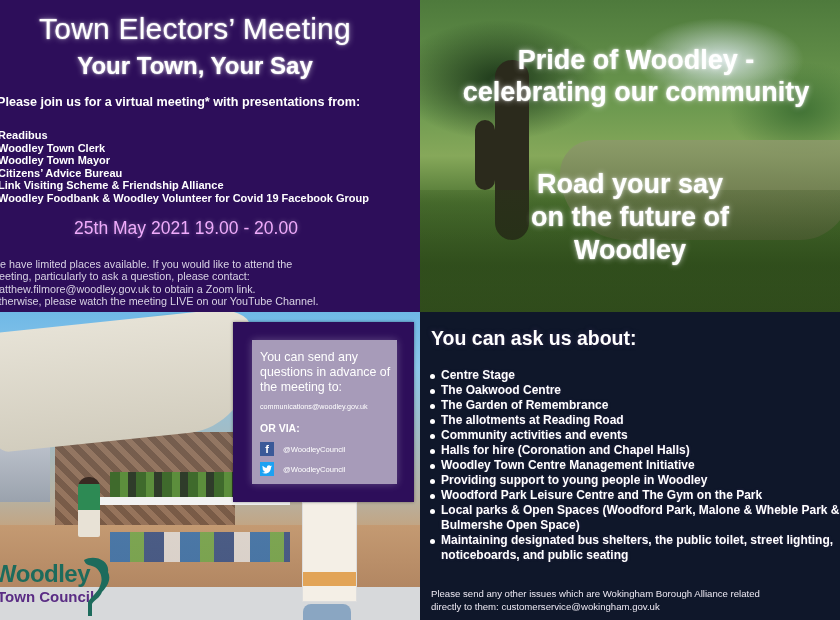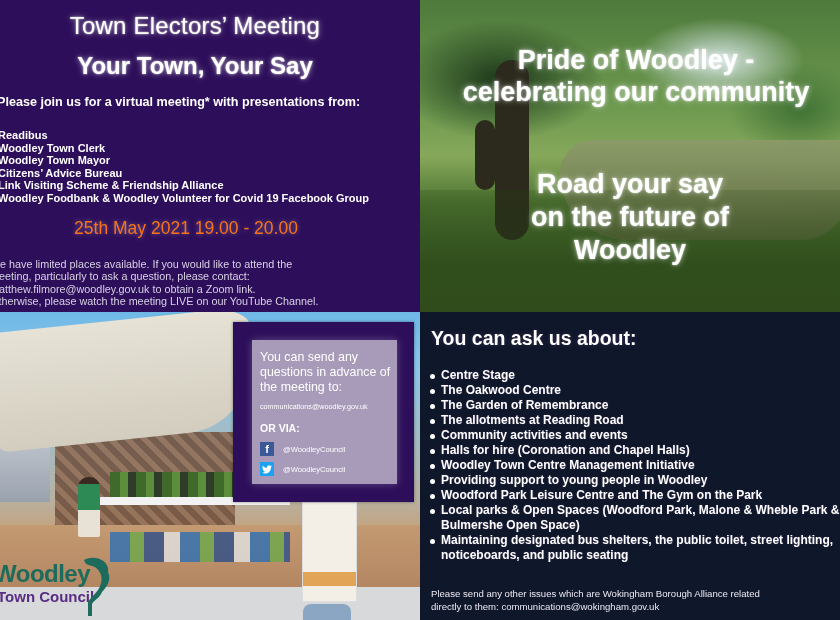--- a/index.html
+++ b/index.html
@@ -6,36 +6,36 @@
   html, body { width: 840px; height: 620px; overflow: hidden; background: #2c0f5c; }
   body { position: relative; font-family: "Liberation Sans", "DejaVu Sans", sans-serif; }
 
   
   .tl {
     position: absolute; left: 0; top: 0; width: 420px; height: 312px;
     background: #2d0e5a; color: #fff; overflow: hidden;
   }
   .tl .title {
     position: absolute; left: 0; width: 390px; top: 12px; text-align: center;
-    font-size: 24px; font-weight: normal; letter-spacing: 0.2px;
+    font-size: 30px; font-weight: normal; letter-spacing: 0.2px;
     text-shadow: 0 0 6px rgba(255,255,255,0.55), 0 0 2px rgba(255,255,255,0.8);
   }
   .tl .subtitle {
     position: absolute; left: 0; width: 390px; top: 52px; text-align: center;
     font-size: 24px;
     text-shadow: 0 0 6px rgba(255,255,255,0.55), 0 0 2px rgba(255,255,255,0.8);
   }
   .tl .intro {
     position: absolute; left: -3px; top: 95px; font-size: 12.6px; font-weight: bold;
   }
   .tl .presenters { position: absolute; left: -2px; top: 129px; list-style: none; }
   .tl .presenters li { font-size: 11px; font-weight: bold; line-height: 12.5px; white-space: nowrap; }
   .tl .date {
     position: absolute; left: 0; width: 372px; top: 218px; text-align: center;
-    font-size: 17.5px; color: #f97316;
+    font-size: 17.5px; color: #f0abfc;
     text-shadow: 0 0 5px rgba(255,255,255,0.35);
   }
   .tl .notice {
     position: absolute; left: -10px; top: 258px; font-size: 10.8px; line-height: 12.4px;
     color: #d8d2e4; white-space: nowrap;
   }
   .tl .notice div { white-space: nowrap; }
 
   
   .tr {
@@ -283,15 +283,15 @@
     <li>Community activities and events</li>
     <li>Halls for hire (Coronation and Chapel Halls)</li>
     <li>Woodley Town Centre Management Initiative</li>
     <li>Providing support to young people in Woodley</li>
     <li>Woodford Park Leisure Centre and The Gym on the Park</li>
     <li>Local parks &amp; Open Spaces (Woodford Park, Malone &amp; Wheble Park &amp; Bulmershe Open Space)</li>
     <li>Maintaining designated bus shelters, the public toilet, street lighting, noticeboards, and public seating</li>
   </ul>
   <div class="footer">
     <div>Please send any other issues which are Wokingham Borough Alliance related</div>
-    <div>directly to them: communications@wokingham.gov.uk</div>
+    <div>directly to them: customerservice@wokingham.gov.uk</div>
   </div>
 </section>
 
 </body></html>

